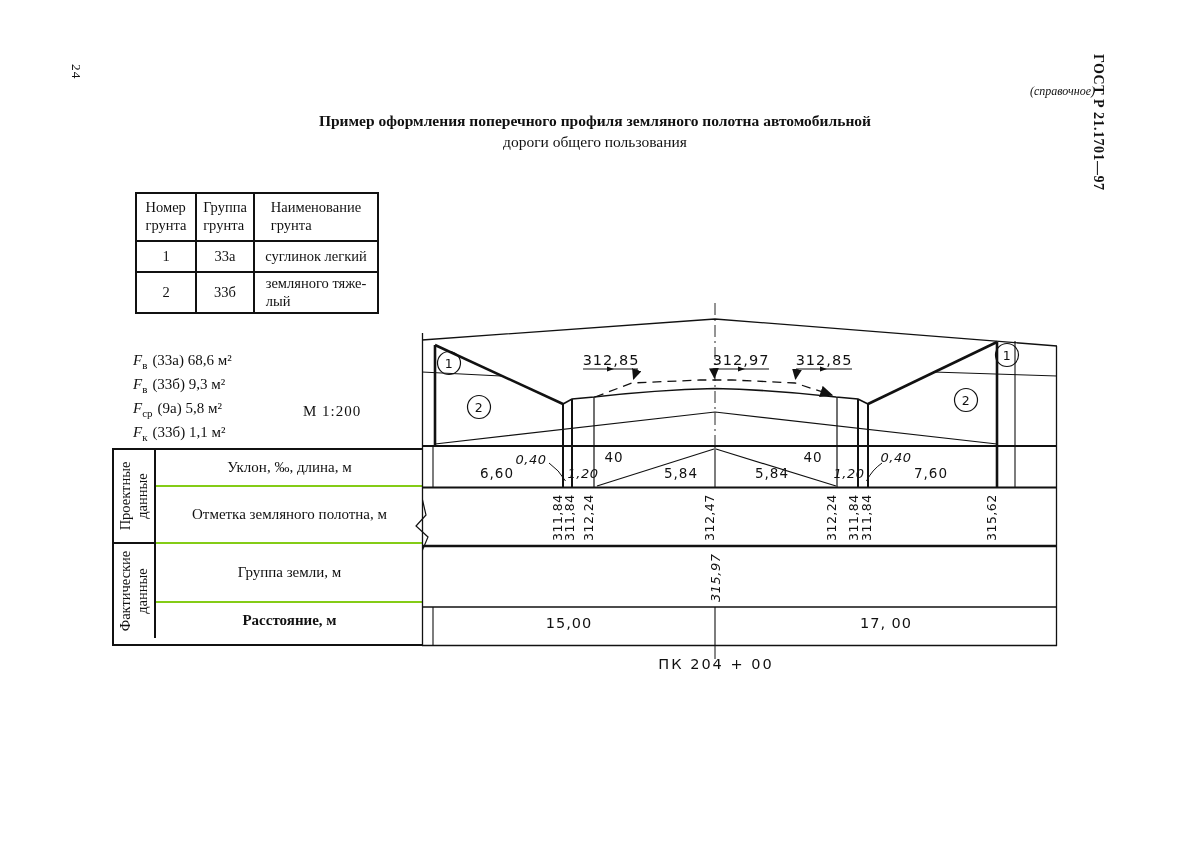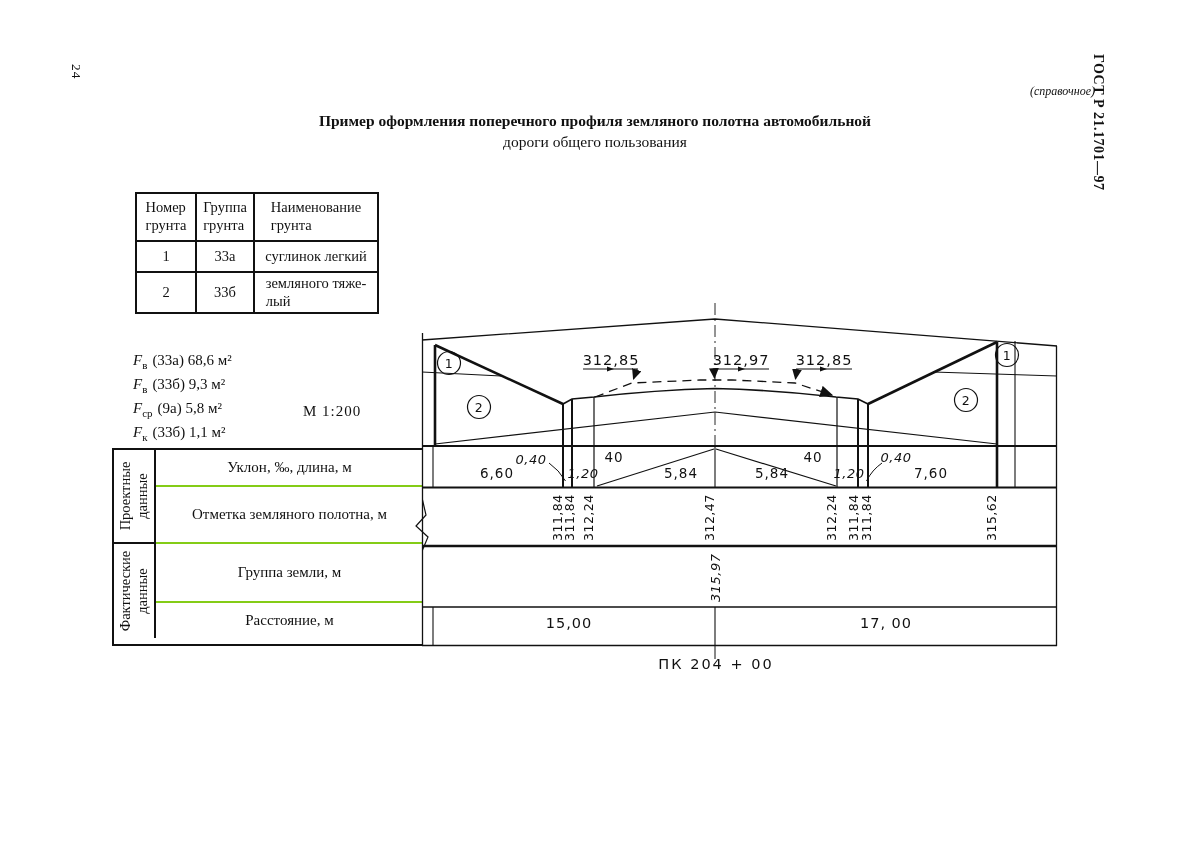--- a/index.html
+++ b/index.html
@@ -45,21 +45,21 @@
     left:112px; top:448px; width:311px; height:198px; box-sizing:border-box;
     border:2px solid #111; border-right:none;
     display:grid; grid-template-columns:42px 1fr;
     grid-template-rows:37px 57px 59px 35px;
     font-size:15px;
   }
   .legend .cell{display:flex; align-items:center; justify-content:center; position:relative;}
   .legend .grp{grid-row:span 2; border-right:2px solid #111; border-bottom:2px solid #111;}
   .legend .grp.bot{border-bottom:none;}
   .legend .row{border-bottom:2px solid #84cc16; text-align:center;}
-  .legend .row.bot{border-bottom:none;}
+  .legend .row.bot{border-bottom:none;font-weight:bold;}
   .legend .vtxt{
     position:absolute; left:50%; top:50%;
     transform:translate(-50%,-50%) rotate(-90deg);
     white-space:pre-line; text-align:center; line-height:1.2; font-size:14.5px;
   }
   
   svg{position:absolute; left:0; top:0;}
   svg *{vector-effect:none;}
   .ln{stroke:#111; fill:none;}
   .dt{font-family:"DejaVu Sans", sans-serif; fill:#111; font-size:13.5px; letter-spacing:1px;}

